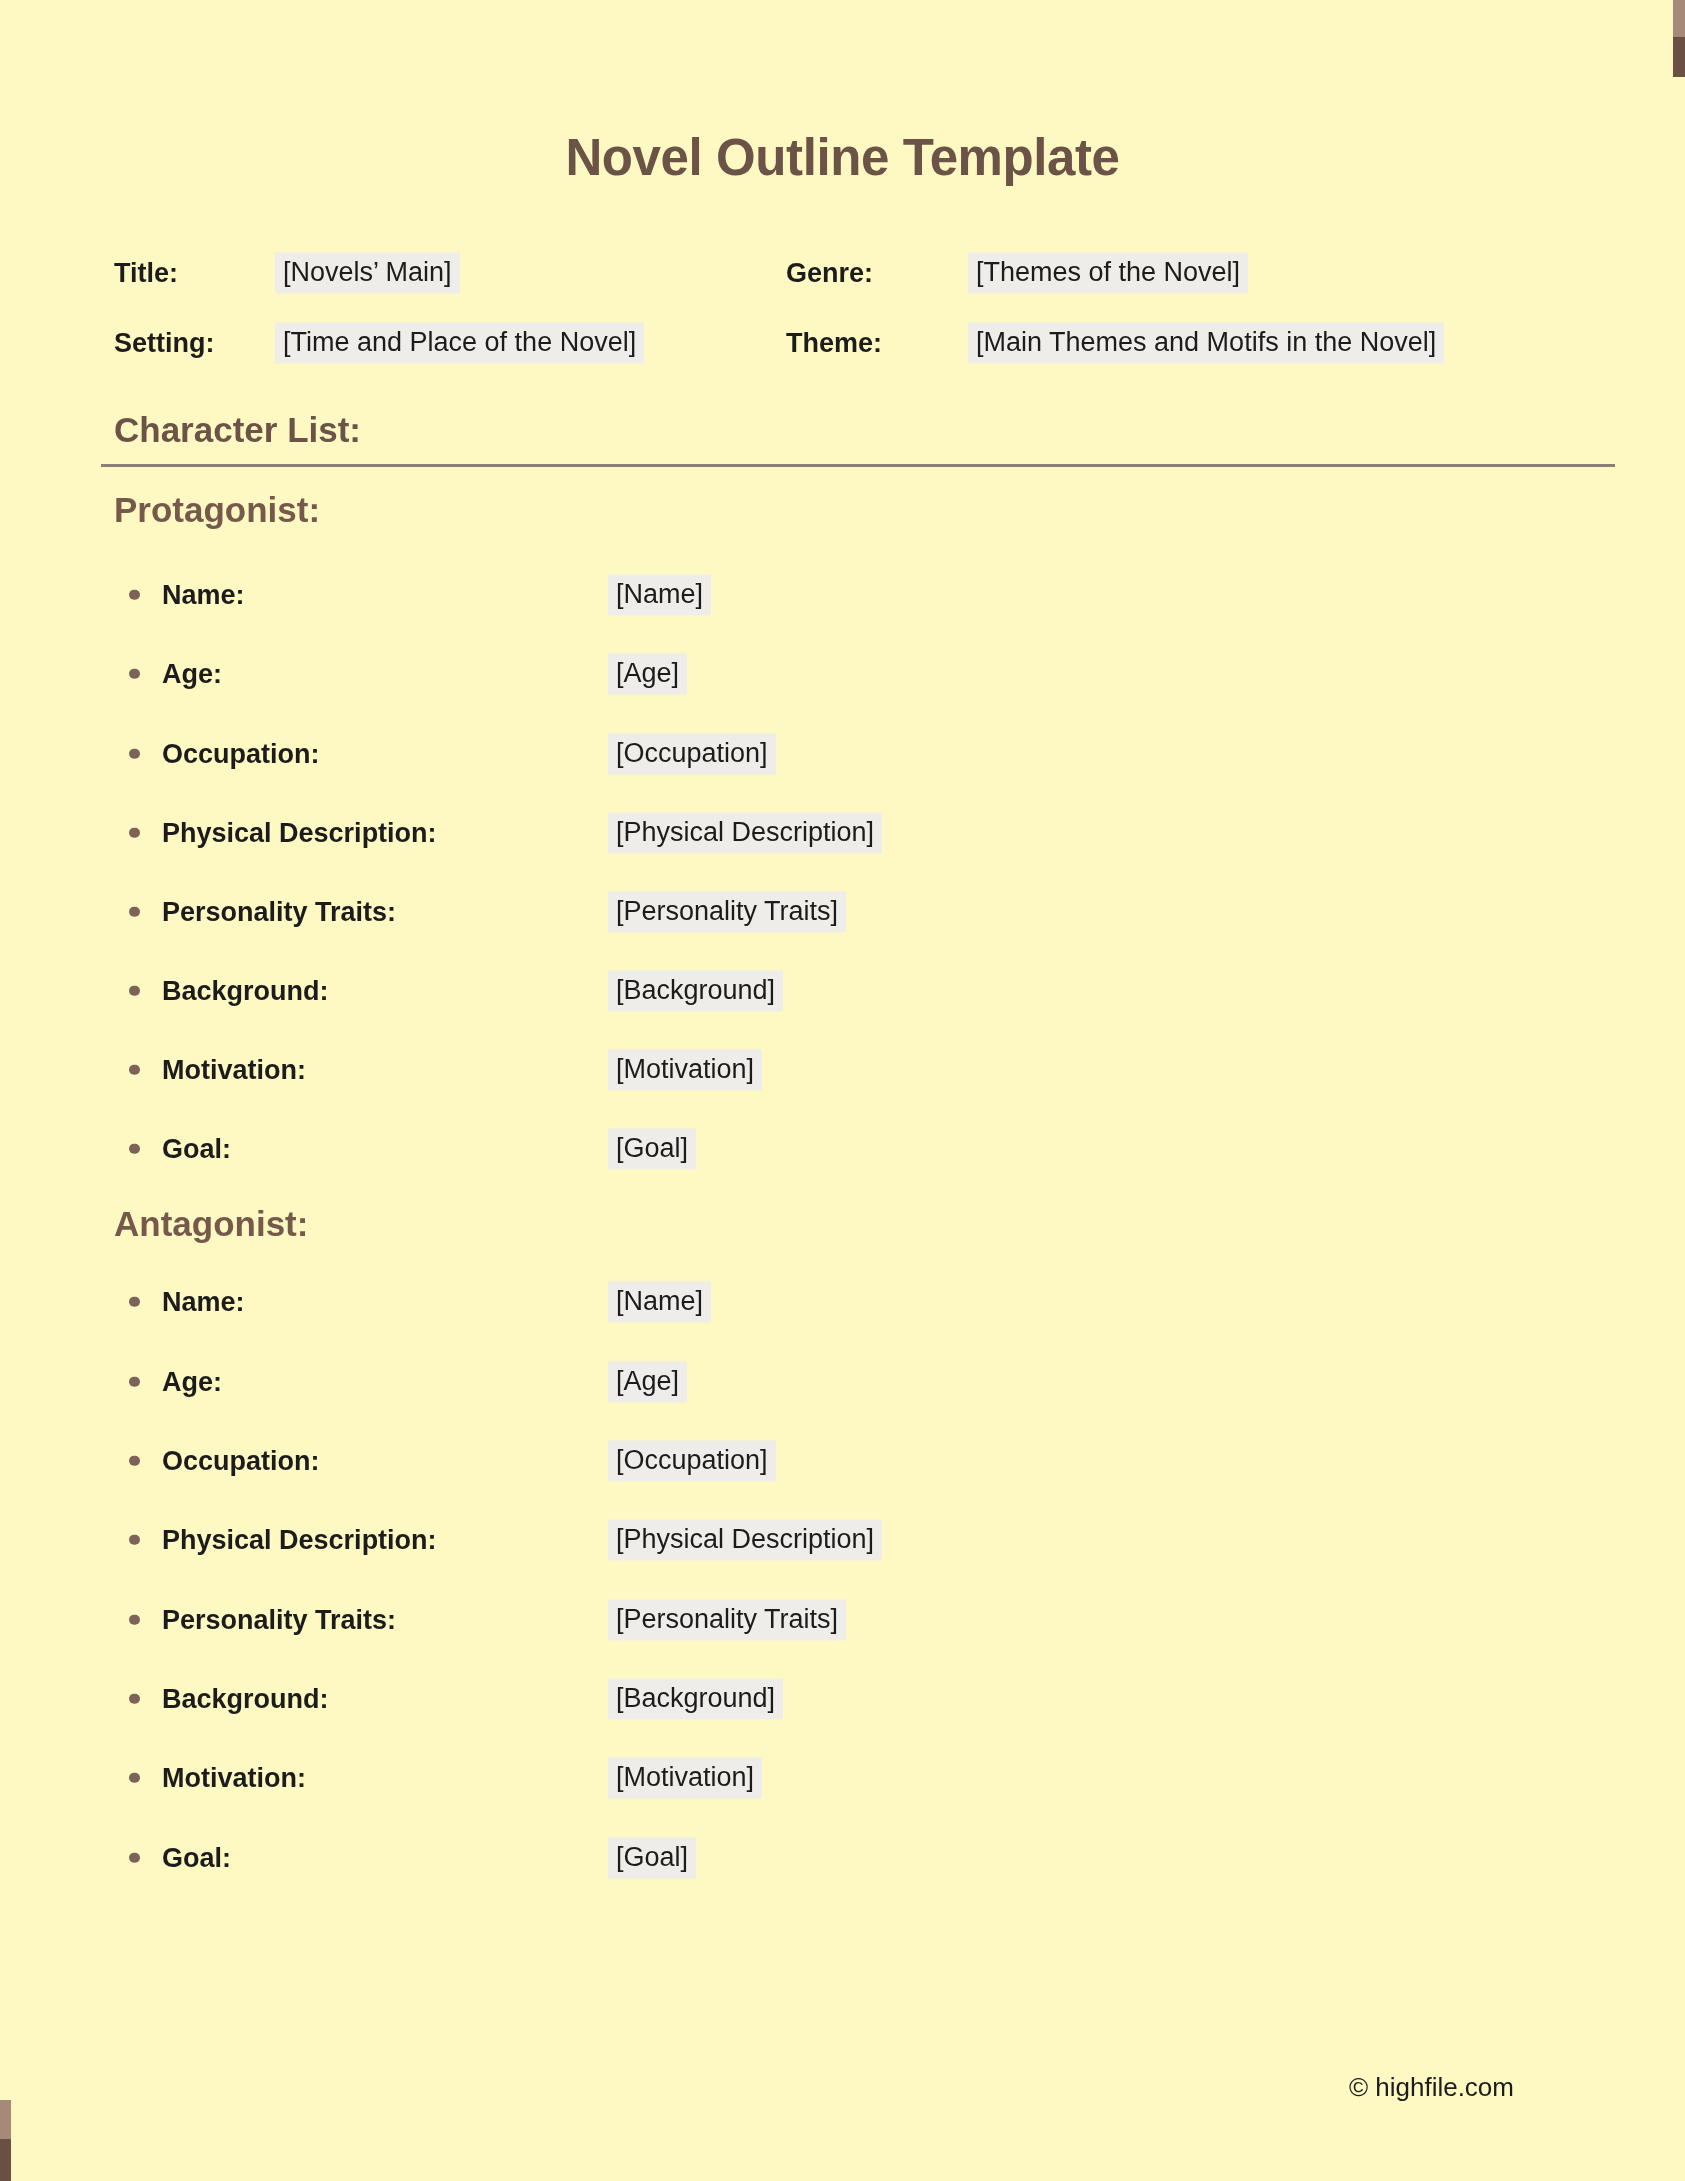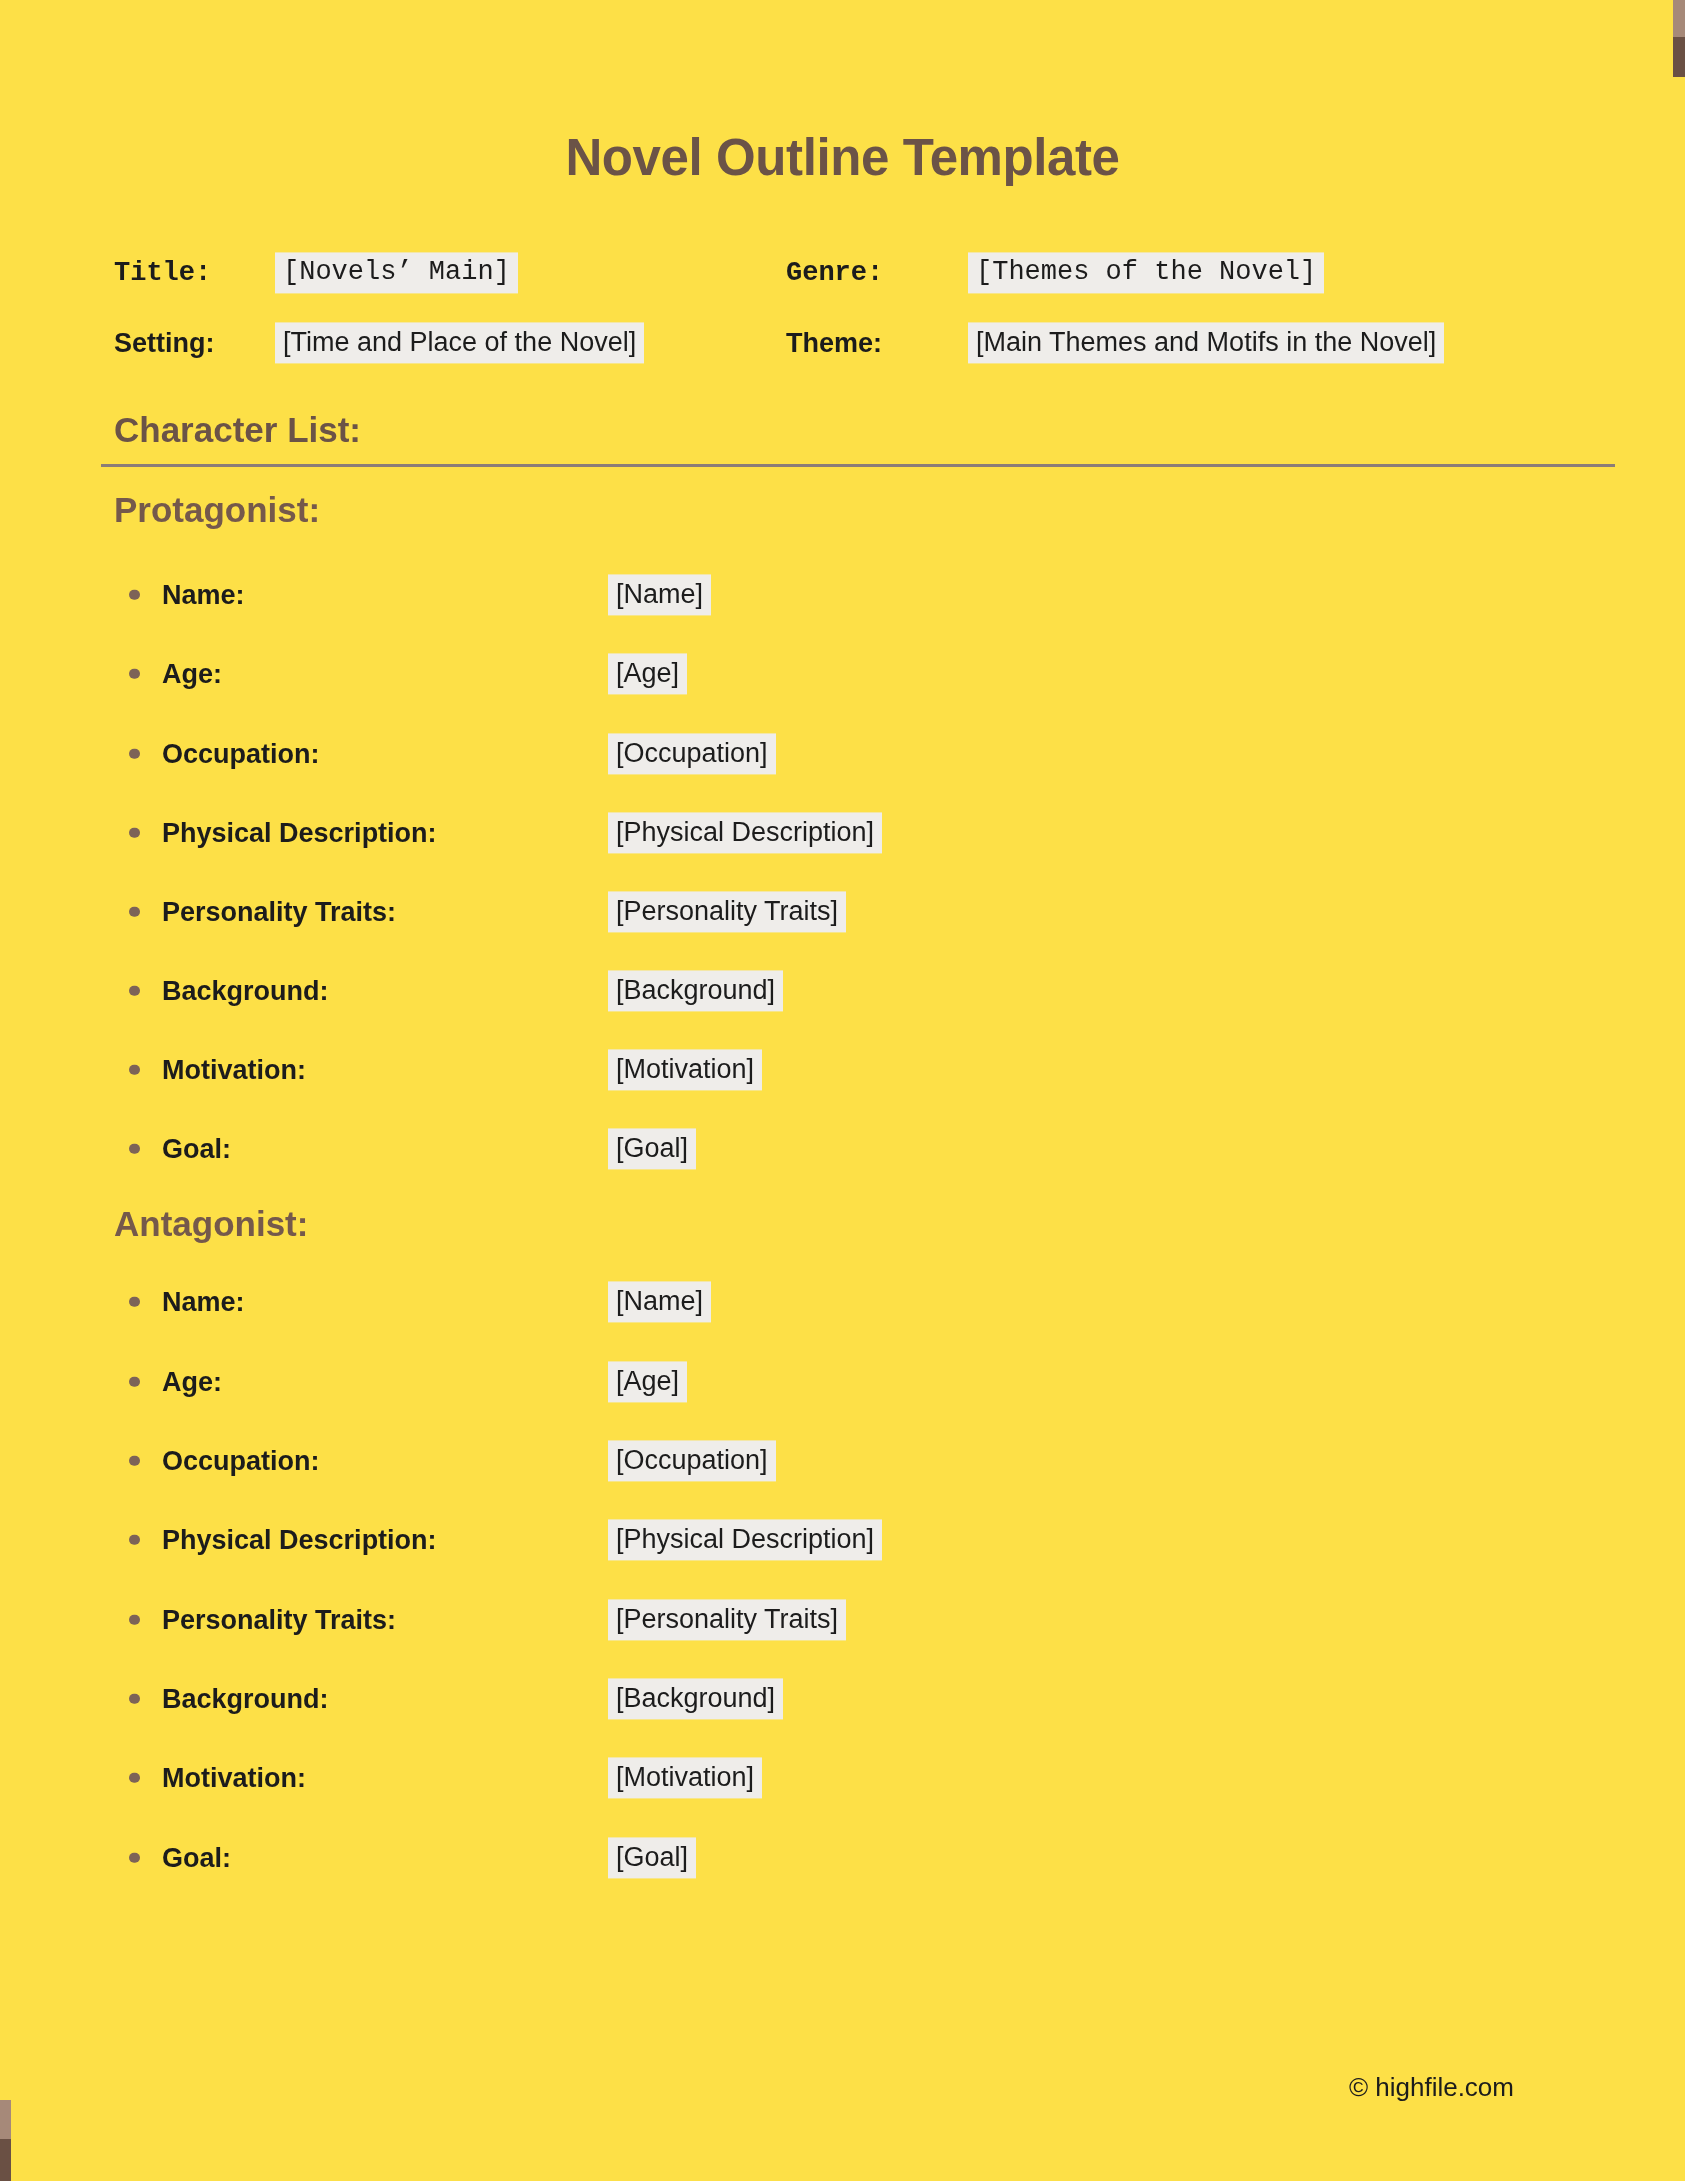--- a/index.html
+++ b/index.html
@@ -10,21 +10,21 @@
     --rule-gray:#8b7d77;
     --edge-light:#a68979;
     --edge-dark:#6a5044;
     --text:#1c1c1c;
   }
   html,body{margin:0;padding:0;background:#ffffff;}
   .page{
     position:relative;
     width:1685px;
     height:2181px;
-    background:#fde047;
+    background:#fef9c3;
     overflow:hidden;
     font-family:"Liberation Sans", sans-serif;
     color:var(--text);
   }
   .doc-title{
     position:absolute;
     left:0; right:0;
     top:157px;
     transform:translateY(-50%);
     text-align:center;
@@ -114,21 +114,21 @@
     <div class="light"></div>
     <div class="dark"></div>
   </div>
   <div class="edge edge-bl">
     <div class="light"></div>
     <div class="dark"></div>
   </div>
 
   <h1 class="doc-title">Novel Outline Template</h1>
 
-  <div class="row" style="top:248px;font-family:Liberation Mono, monospace;">
+  <div class="row" style="top:248px;">
     <span class="cell lbl meta-l1">Title:</span>
     <span class="cell hl  meta-v1">[Novels’ Main]</span>
     <span class="cell lbl meta-l2">Genre:</span>
     <span class="cell hl  meta-v2">[Themes of the Novel]</span>
   </div>
 
   <div class="row" style="top:318px;">
     <span class="cell lbl meta-l1">Setting:</span>
     <span class="cell hl  meta-v1">[Time and Place of the Novel]</span>
     <span class="cell lbl meta-l2">Theme:</span>

